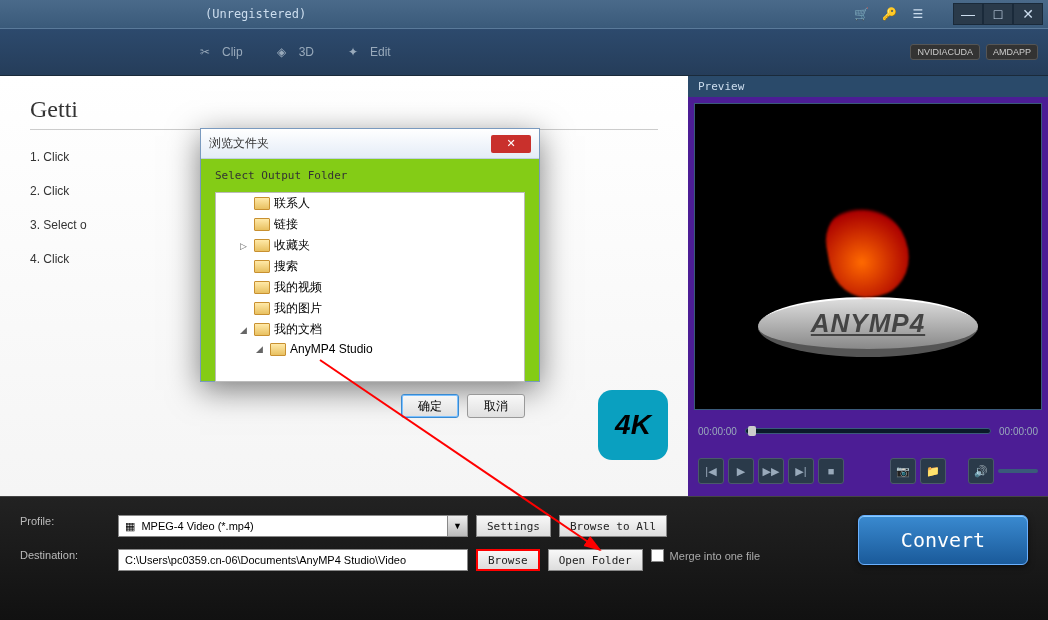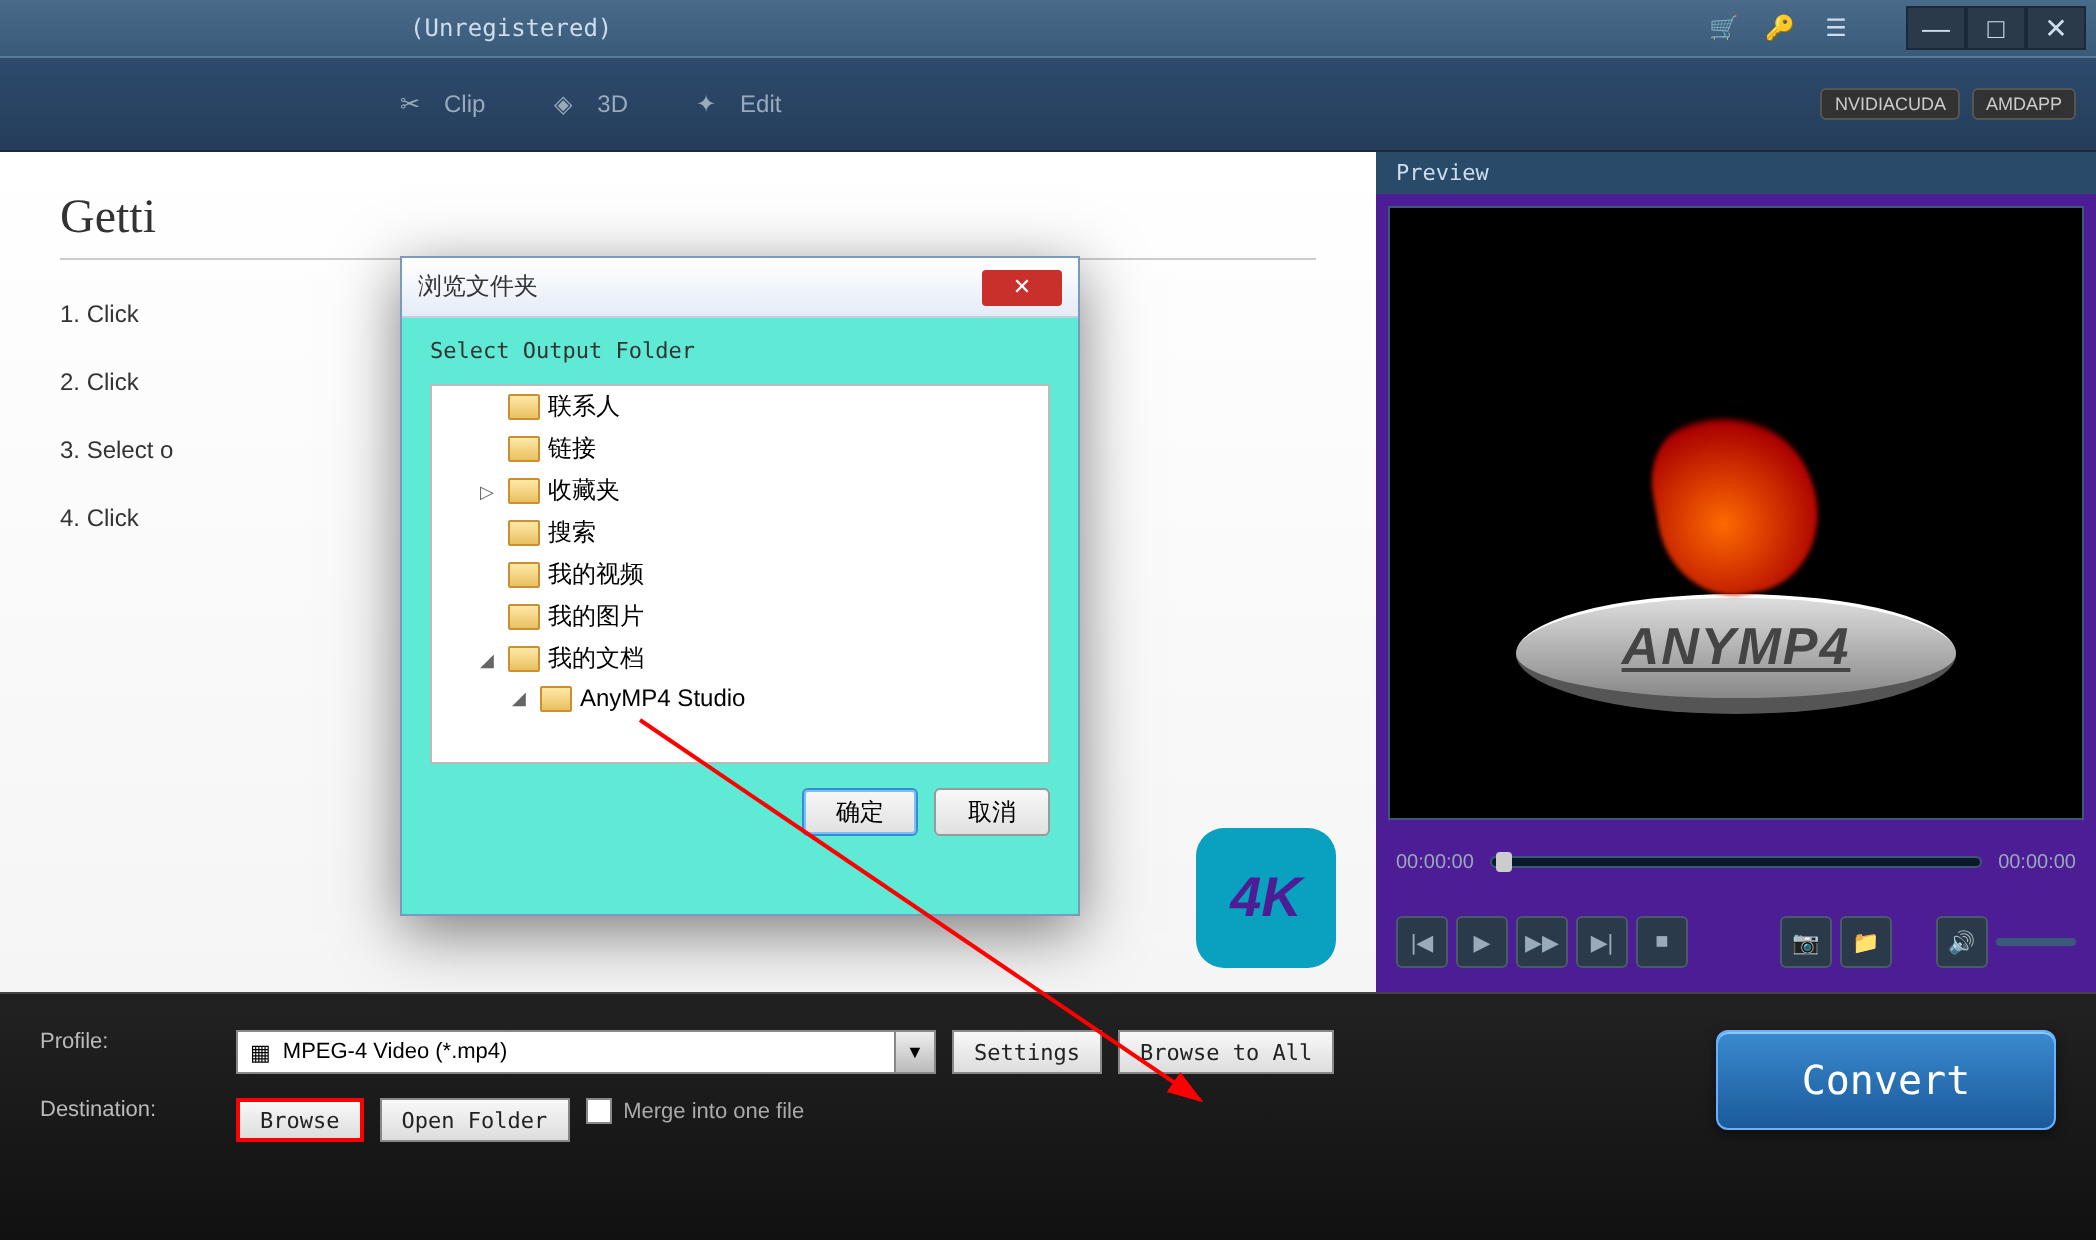--- a/index.html
+++ b/index.html
@@ -20,21 +20,21 @@
 .tool-icon { width: 22px; height: 22px; display: flex; align-items: center; justify-content: center; }
 .badges { margin-left: auto; display: flex; gap: 6px; }
 .badge { background: #333; border: 1px solid #555; padding: 2px 6px; border-radius: 3px; color: #ccc; font-size: 9px; display: flex; align-items: center; }
 
 
 .main { display: flex; height: 420px; }
 .left-pane { flex: 1; background: linear-gradient(#fff, #f5f5f5); position: relative; padding: 20px 30px; }
 .getting-started { font-family: Georgia, serif; font-size: 24px; color: #333; margin-bottom: 10px; padding-bottom: 6px; border-bottom: 1px solid #ccc; }
 .step-list { font-family: monospace; font-size: 12px; color: #333; }
 .step-item { margin: 20px 0; }
-.fk-logo { position: absolute; right: 20px; bottom: 12px; width: 70px; height: 70px; background: #0aa0c0; border-radius: 14px; display: flex; align-items: center; justify-content: center; color: #4c1d95; font-size: 28px; font-weight: bold; font-style: italic; }
+.fk-logo { position: absolute; right: 20px; bottom: 36px; width: 70px; height: 70px; background: #0aa0c0; border-radius: 14px; display: flex; align-items: center; justify-content: center; color: #000000; font-size: 28px; font-weight: bold; font-style: italic; }
 
 .right-pane { width: 360px; background: #4c1d95; display: flex; flex-direction: column; }
 .preview-label { background: #2a4a6a; color: #cde; font-size: 11px; font-family: monospace; padding: 4px 10px; }
 .preview-area { flex: 1; background: #000; margin: 6px; border: 1px solid #3a5a7a; display: flex; align-items: center; justify-content: center; position: relative; }
 .logo-render { width: 260px; height: 200px; display: flex; flex-direction: column; align-items: center; justify-content: flex-end; }
 .flame { width: 80px; height: 90px; background: radial-gradient(circle at 40% 60%, #ff6a00, #a00 70%, transparent 75%); border-radius: 40% 60% 50% 50%; transform: rotate(-10deg); filter: blur(1px); }
 .disc { width: 220px; height: 60px; background: linear-gradient(#ddd, #888); border-radius: 50%; display: flex; align-items: center; justify-content: center; color: #444; font-size: 26px; font-weight: bold; font-style: italic; letter-spacing: 1px; border-top: 2px solid #fff; border-bottom: 8px solid #555; text-decoration: underline; }
 
 .player-strip { height: 30px; display: flex; align-items: center; padding: 0 10px; gap: 8px; color: #9ab; font-size: 10px; font-family: monospace; }
 .player-track { flex: 1; height: 6px; background: #0a1a2a; border: 1px solid #3a5a7a; border-radius: 3px; position: relative; }
@@ -52,21 +52,21 @@
 .combo { width: 350px; position: relative; }
 .combo-arrow { position: absolute; right: 0; top: 0; width: 20px; height: 100%; background: linear-gradient(#eee,#bbb); border-left: 1px solid #888; display: flex; align-items: center; justify-content: center; font-size: 9px; }
 .textfield { width: 350px; }
 .small-btn { background: linear-gradient(#f8f8f8,#ddd); border: 1px solid #888; height: 22px; padding: 0 10px; display: flex; align-items: center; color: #222; cursor: pointer; font-family: monospace; font-size: 11px; }
 .browse-highlight { border: 2px solid red !important; }
 .checkbox-row { display: flex; align-items: center; gap: 6px; }
 .checkbox { width: 13px; height: 13px; background: #fff; border: 1px solid #888; }
 .convert-btn { width: 170px; height: 50px; background: linear-gradient(#3a8ad0, #1a5a9a); border: 1px solid #6ab0ff; border-radius: 6px; color: #fff; font-size: 20px; display: flex; align-items: center; justify-content: center; cursor: pointer; font-family: monospace; box-shadow: inset 0 1px 0 #8cf, 0 2px 6px rgba(0,0,0,.5); }
 
 
-.dialog { position: absolute; left: 200px; top: 128px; width: 340px; height: 330px; background: #5eead4; border: 1px solid #7a9abf; box-shadow: 0 8px 30px rgba(0,0,0,.5); font-size: 12px; }
+.dialog { position: absolute; left: 200px; top: 128px; width: 340px; height: 254px; background: #84cc16; border: 1px solid #7a9abf; box-shadow: 0 8px 30px rgba(0,0,0,.5); font-size: 12px; }
 .dialog-title { height: 30px; background: linear-gradient(#fff,#e4ecf7); border-bottom: 1px solid #c0d0e0; display: flex; align-items: center; padding: 0 8px; color: #333; }
 .dialog-title-text { flex: 1; }
 .dialog-close { width: 40px; height: 18px; background: #c9302c; border-radius: 2px; display: flex; align-items: center; justify-content: center; color: #fff; cursor: pointer; font-size: 11px; }
 .dialog-subtitle { padding: 10px 14px; color: #333; font-family: monospace; font-size: 11px; }
 .tree-container { margin: 0 14px; border: 1px solid #bbb; height: 190px; overflow: auto; background: #fff; }
 .tree-item { display: flex; align-items: center; gap: 4px; padding: 2px 6px; font-size: 12px; color: #000; cursor: pointer; }
 .tree-indent-1 { padding-left: 24px; }
 .tree-indent-2 { padding-left: 40px; }
 .expander { width: 10px; font-size: 9px; color: #666; }
 .folder-icon { width: 16px; height: 13px; background: linear-gradient(#ffe9a8, #e8c060); border: 1px solid #c89030; border-radius: 1px; }
@@ -171,20 +171,23 @@
       <div class="combo">
         <span style="margin-right:6px">▦</span>
         <span>MPEG-4 Video (*.mp4)</span>
         <div class="combo-arrow">▼</div>
       </div>
       <div class="small-btn">Settings</div>
       <div class="small-btn">Browse to All</div>
     </div>
     <div class="form-row">
       <div class="form-label">Destination:</div>
+      <div class="textfield">
+        <span>C:\Users\pc0359.cn-06\Documents\AnyMP4 Studio\Video</span>
+      </div>
       <div class="small-btn browse-highlight">Browse</div>
       <div class="small-btn">Open Folder</div>
       <div class="checkbox-row">
         <div class="checkbox"></div>
         <span>Merge into one file</span>
       </div>
     </div>
   </div>
   <div class="convert-btn">Convert</div>
 </div>

